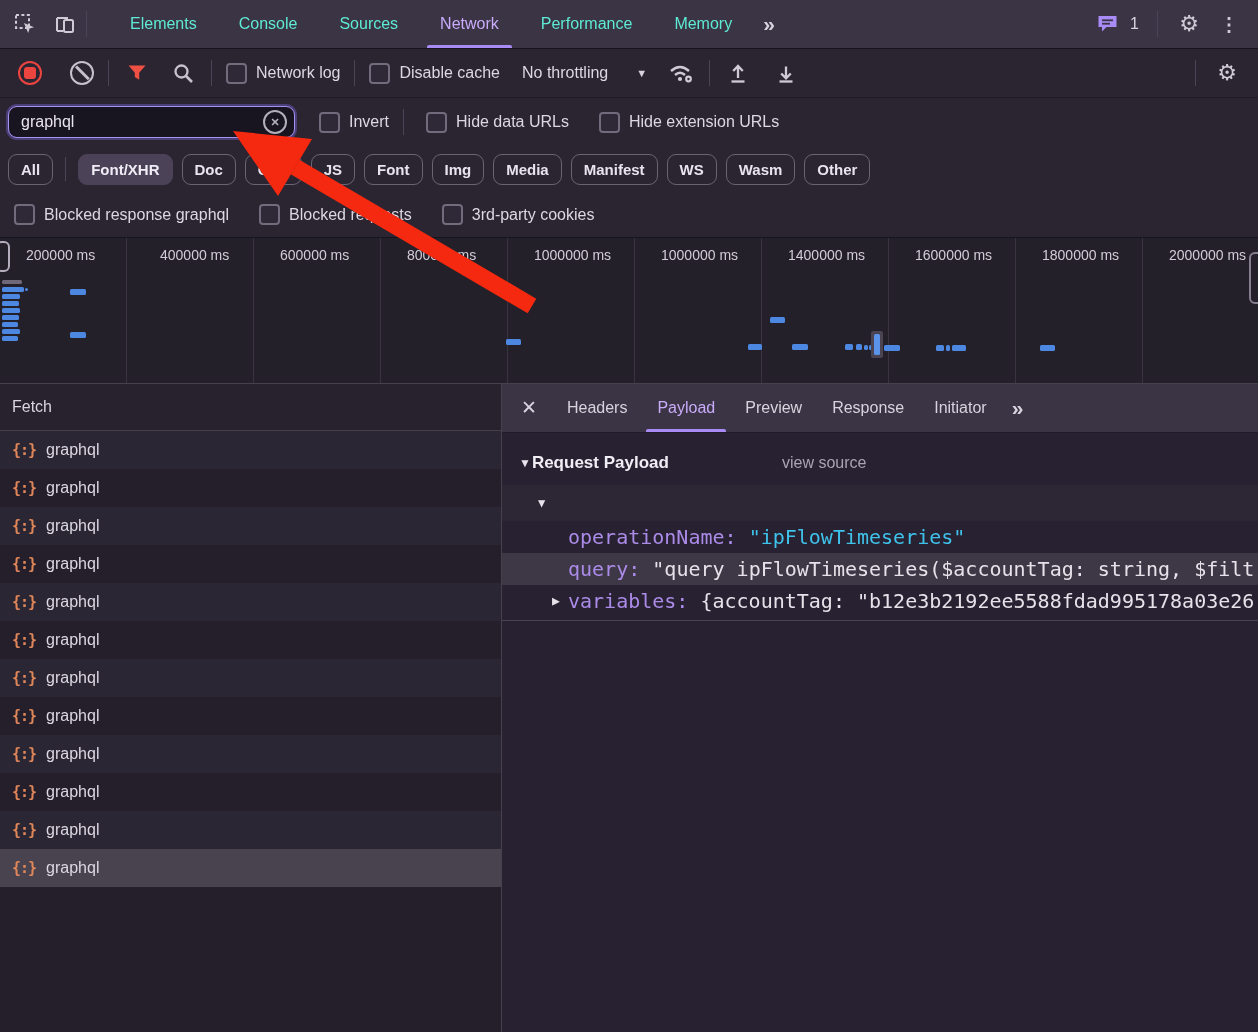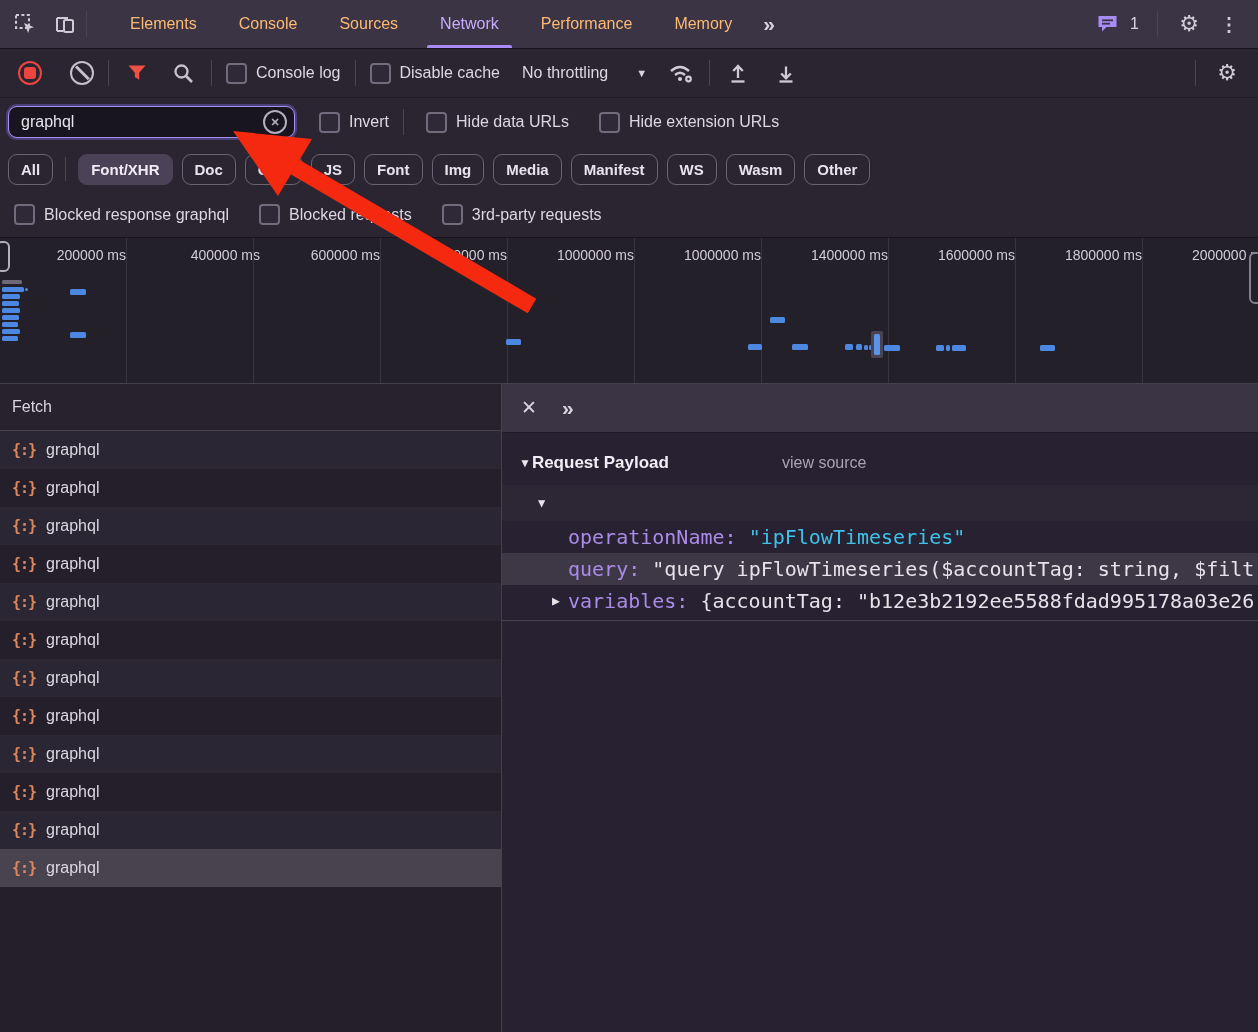--- a/index.html
+++ b/index.html
@@ -7,21 +7,21 @@
     width:1258px;height:1032px;position:relative;overflow:hidden;
     background:#262030;color:#dcd8e2;
     font-family:"Liberation Sans",sans-serif;
     -webkit-font-smoothing:antialiased;
   }
   .vdiv{width:1px;height:26px;background:#4a4456;margin:0 14px;flex:none;}
   
   .tabbar{height:48px;background:#3a3444;display:flex;align-items:center;border-bottom:1px solid #17131c;}
   .tbicon{display:flex;align-items:center;justify-content:center;width:34px;height:34px;flex:none;}
   .tabs{display:flex;height:48px;align-items:stretch;margin-left:18px;}
-  .tab{line-height:48px;padding:0 21px;font-size:16px;color:#fdba74;position:relative;cursor:default;}
+  .tab{line-height:48px;padding:0 21px;font-size:16px;color:#5eead4;position:relative;cursor:default;}
   .tab.active{color:#c9abfa;}
   .tab.active::after{content:"";position:absolute;left:8px;right:8px;bottom:0;height:3px;background:#a98bf7;border-radius:2px 2px 0 0;}
   .chev{color:#d7d3de;font-size:21px;letter-spacing:-2px;line-height:48px;padding:0 10px;font-weight:bold;}
   .tb-right{margin-left:auto;display:flex;align-items:center;}
   .issues-count{font-size:16px;color:#d7d3de;margin:0 4px 0 6px;}
   .glyph{color:#cfcbd6;}
   .gear{font-size:22px;line-height:1;}
   .kebab{font-size:19px;font-weight:bold;line-height:1;padding:0 6px;}
   
   .toolbar{height:48px;background:#2b2532;display:flex;align-items:center;border-bottom:1px solid #201b29;padding:0 6px 0 14px;}
@@ -44,21 +44,21 @@
   
   .chiprow{height:46px;background:#2b2532;display:flex;align-items:center;padding:0 8px;gap:9px;}
   .chip{height:29px;line-height:29px;padding:0 12px;border:1.5px solid #6a6374;border-radius:9px;font-size:15px;font-weight:600;color:#e8e4ee;white-space:nowrap;}
   .chip.active{background:#4b4257;border-color:#4b4257;color:#f0ecf6;}
   .chipdiv{width:1px;height:24px;background:#4a4456;margin:0 3px;}
   
   .blockrow{height:45px;background:#2b2532;display:flex;align-items:center;padding:0 14px;border-bottom:1px solid #18141f;}
   .blockrow .cbwrap{margin-right:30px;}
   
   .timeline{height:145px;background:#242029;position:relative;border-bottom:1px solid #46404c;overflow:hidden;}
-  .tick{position:absolute;top:9px;width:100px;text-align:right;font-size:14px;color:#d2cdd8;white-space:nowrap;}
+  .tick{position:absolute;top:9px;width:100px;text-align:left;font-size:14px;color:#d2cdd8;white-space:nowrap;}
   .gridline{position:absolute;top:0;bottom:0;width:1px;background:#39333f;}
   .mark{position:absolute;background:#4c87e2;border-radius:1.5px;}
   .mark.gray{background:#6e6878;}
   .mark.selbox{background:#4a4452;border-radius:2px;}
   .mark.selbar{background:#5b93e8;}
   .pill-left{position:absolute;left:-4px;top:3px;width:10px;height:27px;border:2px solid #b4aebe;border-radius:6px;background:#242029;}
   .pill-right{position:absolute;right:-5px;top:14px;width:10px;height:48px;border:2px solid #847e90;border-radius:6px;background:#242029;}
   
   .main{display:flex;height:652px;}
   .left{width:501px;flex:none;border-right:1px solid #46404c;background:#241f2b;display:flex;flex-direction:column;}
@@ -146,21 +146,21 @@
   </span>
   <span class="iconbtn" style="margin-left:18px;">
     <svg class="ic" width="21" height="21" viewBox="0 0 21 21">
       <circle cx="8.5" cy="8.5" r="6" fill="none" stroke="#c6c1cd" stroke-width="2.3"></circle>
       <path d="M13 13 L19 19" stroke="#c6c1cd" stroke-width="2.6"></path>
     </svg>
   </span>
   <span class="vdiv"></span>
   <span class="cbwrap">
     <span class="cb"></span>
-    <span class="cblabel">Console log</span>
+    <span class="cblabel">Network log</span>
   </span>
   <span class="vdiv"></span>
   <span class="cbwrap">
     <span class="cb"></span>
     <span class="cblabel">Disable cache</span>
   </span>
   <span class="throttle">
     <span>No throttling</span>
     <span class="caret">▼</span>
   </span>
@@ -230,21 +230,21 @@
   <span class="cbwrap">
     <span class="cb"></span>
     <span class="cblabel">Blocked response graphql</span>
   </span>
   <span class="cbwrap">
     <span class="cb"></span>
     <span class="cblabel">Blocked requests</span>
   </span>
   <span class="cbwrap">
     <span class="cb"></span>
-    <span class="cblabel">3rd-party requests</span>
+    <span class="cblabel">3rd-party cookies</span>
   </span>
 </div>
 
 <div class="timeline">
   <div>
       <div class="tick" style="left: 26px;">200000 ms</div>
       <div class="tick" style="left: 160px;">400000 ms</div>
       <div class="tick" style="left: 280px;">600000 ms</div>
       <div class="tick" style="left: 407px;">800000 ms</div>
       <div class="tick" style="left: 534px;">1000000 ms</div>
@@ -348,20 +348,27 @@
         </div>
         <div class="req-row sel">
           <span class="req-icon">{:}</span>
           <span>graphql</span>
         </div>
       </div>
   </div>
   <div class="right">
     <div class="dtabbar">
       <span class="close-x">✕</span>
+      <nav style="display:flex;">
+          <div class="dtab">Headers</div>
+          <div class="dtab active">Payload</div>
+          <div class="dtab">Preview</div>
+          <div class="dtab">Response</div>
+          <div class="dtab">Initiator</div>
+        </nav>
       <span class="chev">»</span>
     </div>
     <div class="plbody">
       <div class="pl-title-row">
         <span class="tri">▼</span>
         <span class="pl-title">Request Payload</span>
         <span class="view-source">view source</span>
       </div>
       <div class="pl-summary">
         <span class="tri">▼</span>

